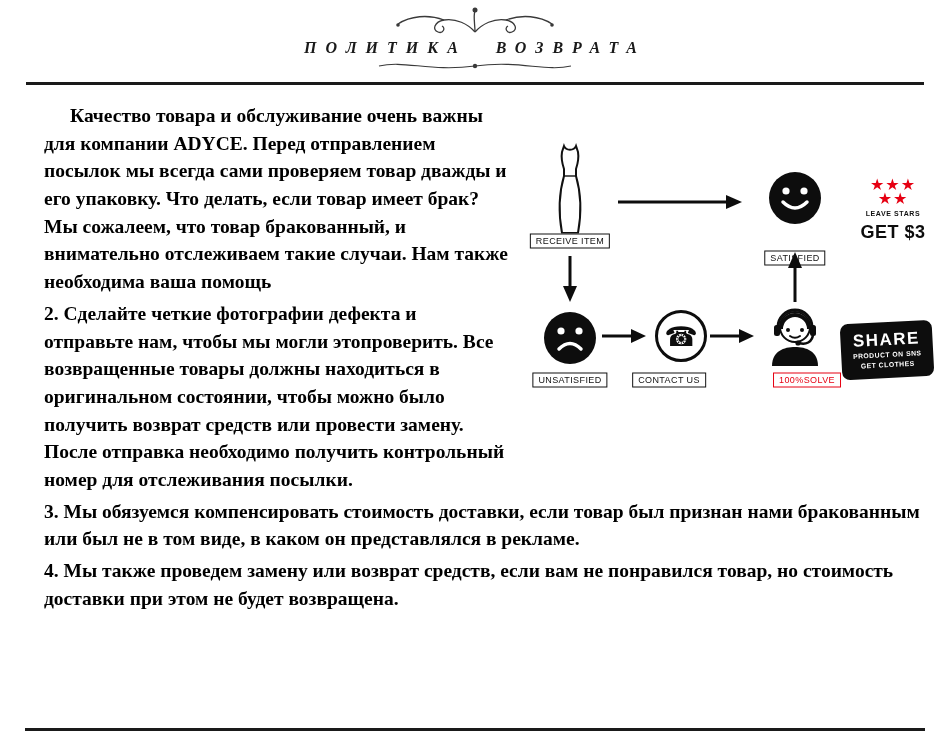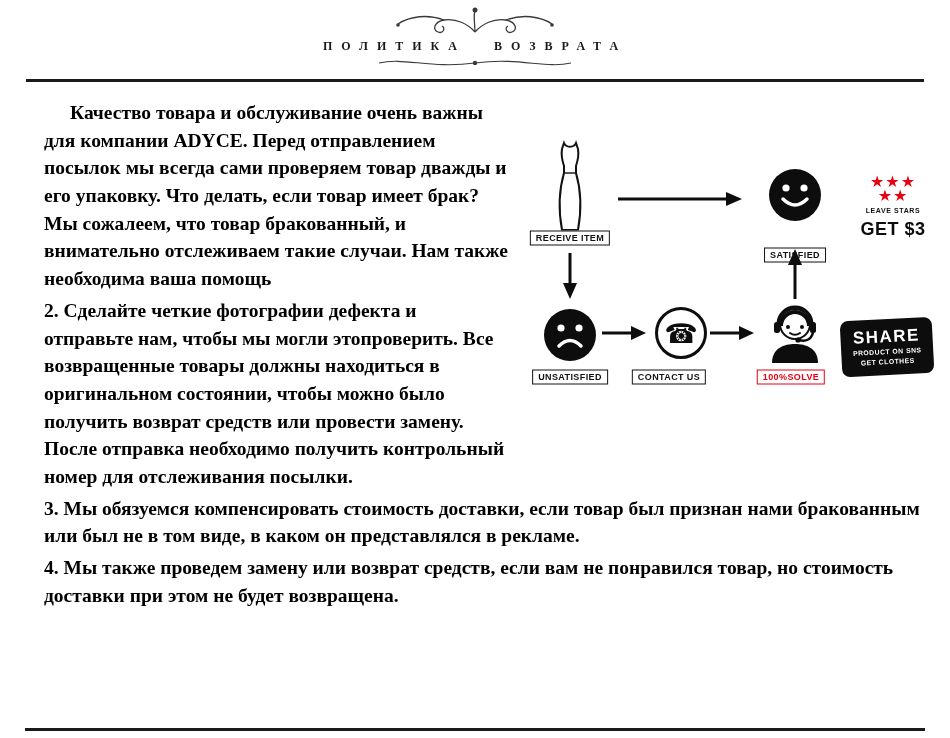--- a/index.html
+++ b/index.html
@@ -8,23 +8,24 @@
     width:950px; height:738px;
     font-family:"Liberation Serif", serif;
     color:#000;
   }
   .page { position:relative; width:950px; height:738px; overflow:hidden; background:#fff; }
 
   
   header { text-align:center; padding-top:5px; }
   .ornament { display:block; margin:0 auto; }
   .page-title {
-    font-size:12px; font-weight:600; color:#1a1a1a;
+    font-size:16px; font-weight:600; color:#1a1a1a;
     letter-spacing:9px; word-spacing:16px;
     margin:2px 0 1px 0;
+    font-style:italic;
   }
   .rule-top { border:none; border-top:3px solid #1a1a1a; margin:9px 26px 0 26px; }
   .rule-bottom { position:absolute; left:25px; right:25px; bottom:7px; border:none; border-top:3px solid #1a1a1a; }
 
   
   main {
     padding:13px 18px 0 40px;
     font-size:19.5px; line-height:1.42; font-weight:bold;
   }
   p.body-text { margin:4px;font-family:Liberation Serif, serif; }
@@ -32,21 +33,21 @@
 
   
   .diagram {
     float:right; width:412px; height:352px; position:relative;
     margin:0 0 4px 12px;
     font-family:"Liberation Sans", sans-serif; font-weight:bold;
   }
   .abs { position:absolute; transform:translate(-50%,-50%); }
   .tag {
     position:absolute; transform:translate(-50%,-50%);
-    font-size:9px; font-weight:bold; letter-spacing:0.4px; white-space:nowrap;
+    font-size:9px; font-weight:normal; letter-spacing:0.4px; white-space:nowrap;
     border:1px solid #111; background:#fff; color:#111; padding:2px 5px;
     line-height:1;
   }
   .tag.red { color:#e60012; border-color:#e60012; }
   .phone-circle {
     width:52px; height:52px; border:3px solid #0d0d0d; border-radius:50%;
     background:#fff; display:flex; align-items:center; justify-content:center;
   }
   .phone-glyph { font-family:"DejaVu Sans", sans-serif; font-size:27px; line-height:1; color:#0d0d0d; }
   .stars-block { position:absolute; left:373px; top:114px; transform:translate(-50%,-50%); text-align:center; width:110px; }
@@ -157,21 +158,21 @@
         <path d="M13,25 A16,16 0 0 1 45,25 L41,25 A12,12 0 0 0 17,25 Z" fill="#0d0d0d"></path>
         <path d="M12,23 A17,17 0 0 1 46,23" stroke="#0d0d0d" stroke-width="3" fill="none"></path>
         <rect x="8" y="21" width="6" height="11" rx="2.5" fill="#0d0d0d"></rect>
         <rect x="44" y="21" width="6" height="11" rx="2.5" fill="#0d0d0d"></rect>
         <path d="M47,29 C47,39 39,41 33,39" stroke="#0d0d0d" stroke-width="2.5" fill="none"></path>
         <circle cx="32" cy="39" r="2.6" fill="#0d0d0d"></circle>
         <circle cx="22" cy="26" r="2" fill="#0d0d0d"></circle>
         <circle cx="36" cy="26" r="2" fill="#0d0d0d"></circle>
         <path d="M24,32 Q29,35.5 34,32" stroke="#0d0d0d" stroke-width="2" fill="none" stroke-linecap="round"></path>
       </svg>
-      <div class="tag red" style="left:271px; top:282px;">100%SOLVE</div>
+      <div class="tag red" style="left:287px; top:282px;">100%SOLVE</div>
 
       <div class="share-badge">
         <div class="share-title">SHARE</div>
         <div class="share-sub">PRODUCT ON SNS</div>
         <div class="share-sub">GET CLOTHES</div>
       </div>
 
     </div>
 
     <p class="body-text indent">Качество товара и обслуживание очень важны для компании ADYCE. Перед отправлением посылок мы всегда сами проверяем товар дважды и его упаковку. Что делать, если товар имеет брак? Мы сожалеем, что товар бракованный, и внимательно отслеживаем такие случаи. Нам также необходима ваша помощь</p>

